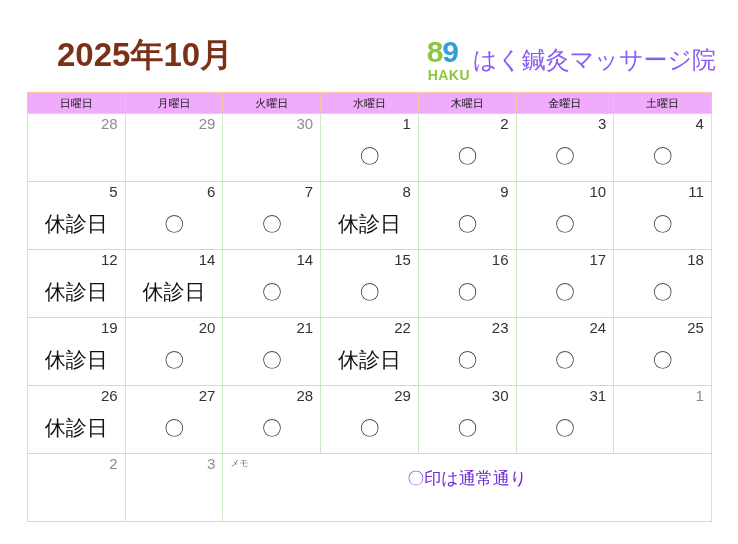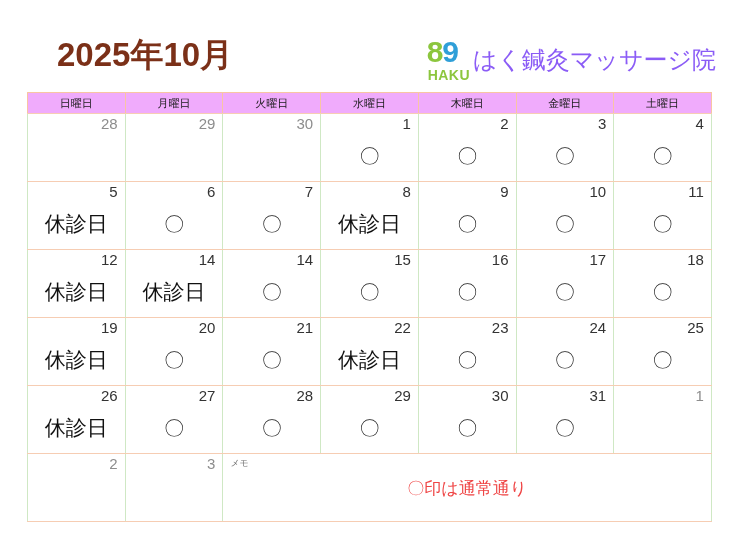--- a/index.html
+++ b/index.html
@@ -168,24 +168,24 @@
     left: 7px;
     top: 4px;
     font-size: 9px;
     color: #6f6f6f;
     line-height: 11px;
   }
   .memo-text {
     position: absolute;
     left: 0;
     right: 0;
-    top: 24px;
+    top: 14px;
     text-align: center;
     font-size: 17px;
-    color: #ef4444;
+    color: #6d28d9;
     line-height: 22px;
   }
 </style>
 </head>
 <body>
 
 <div class="page">
 
   <div class="header">
     <div class="month-title">2025年10月</div>

